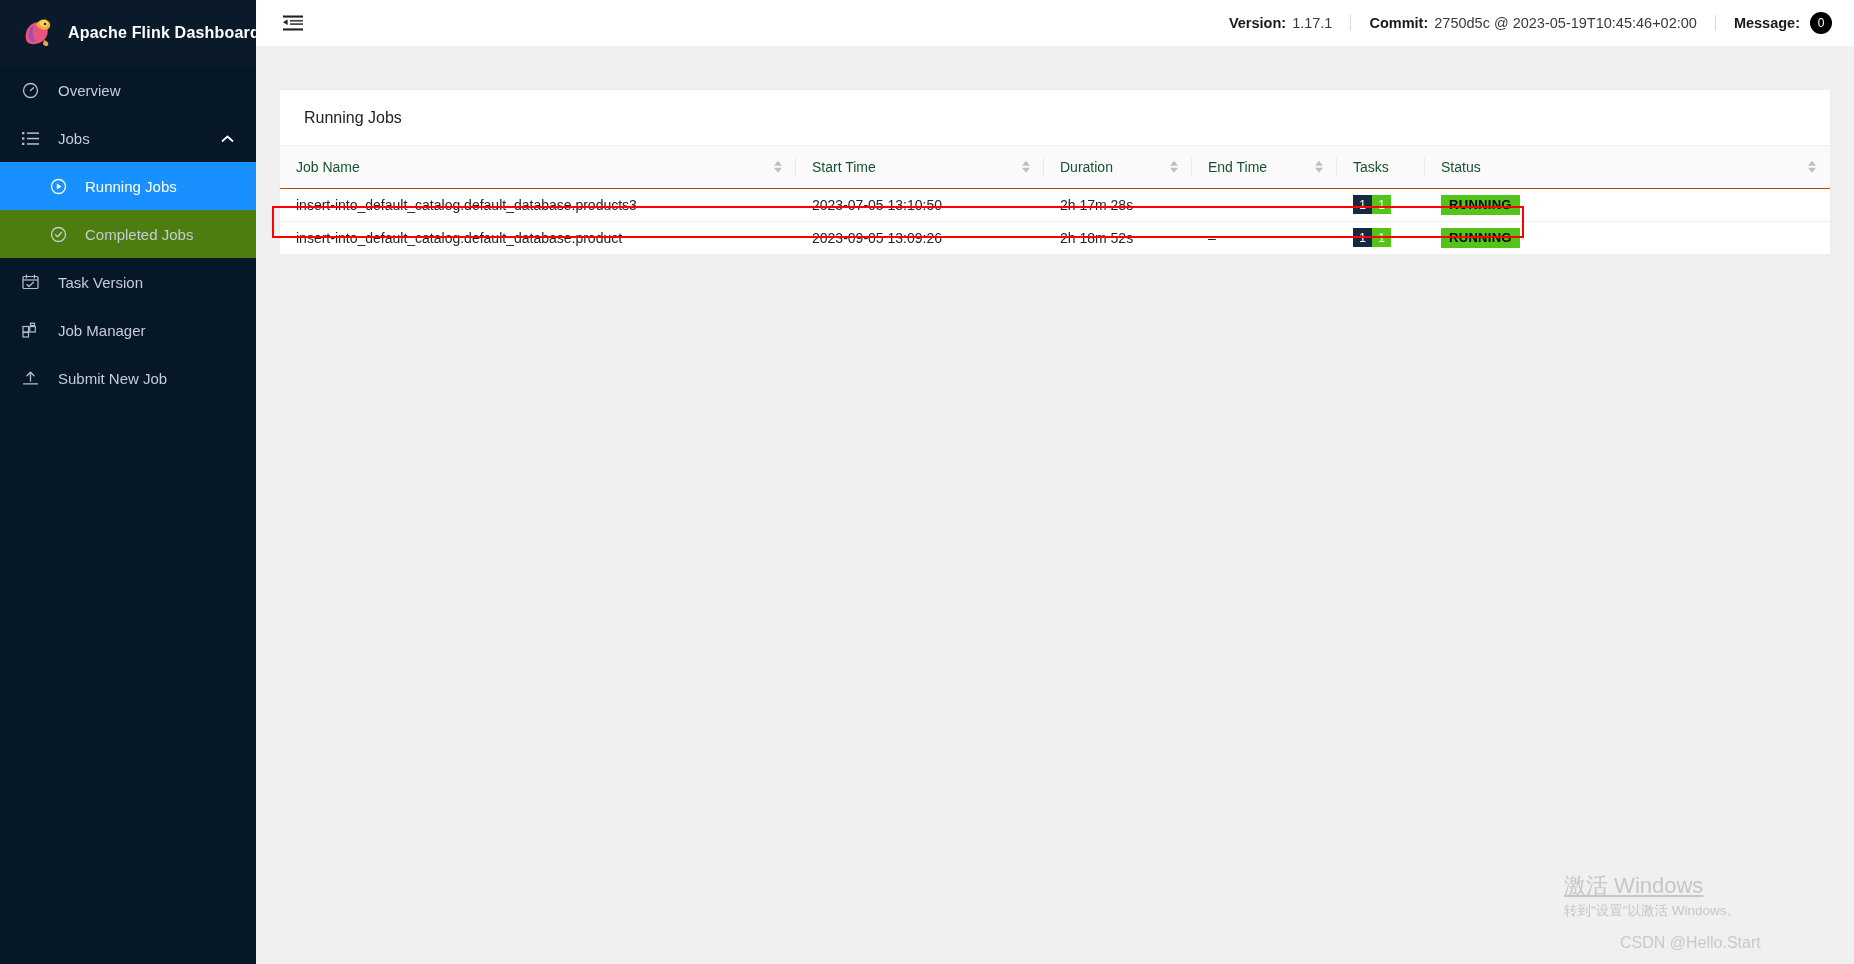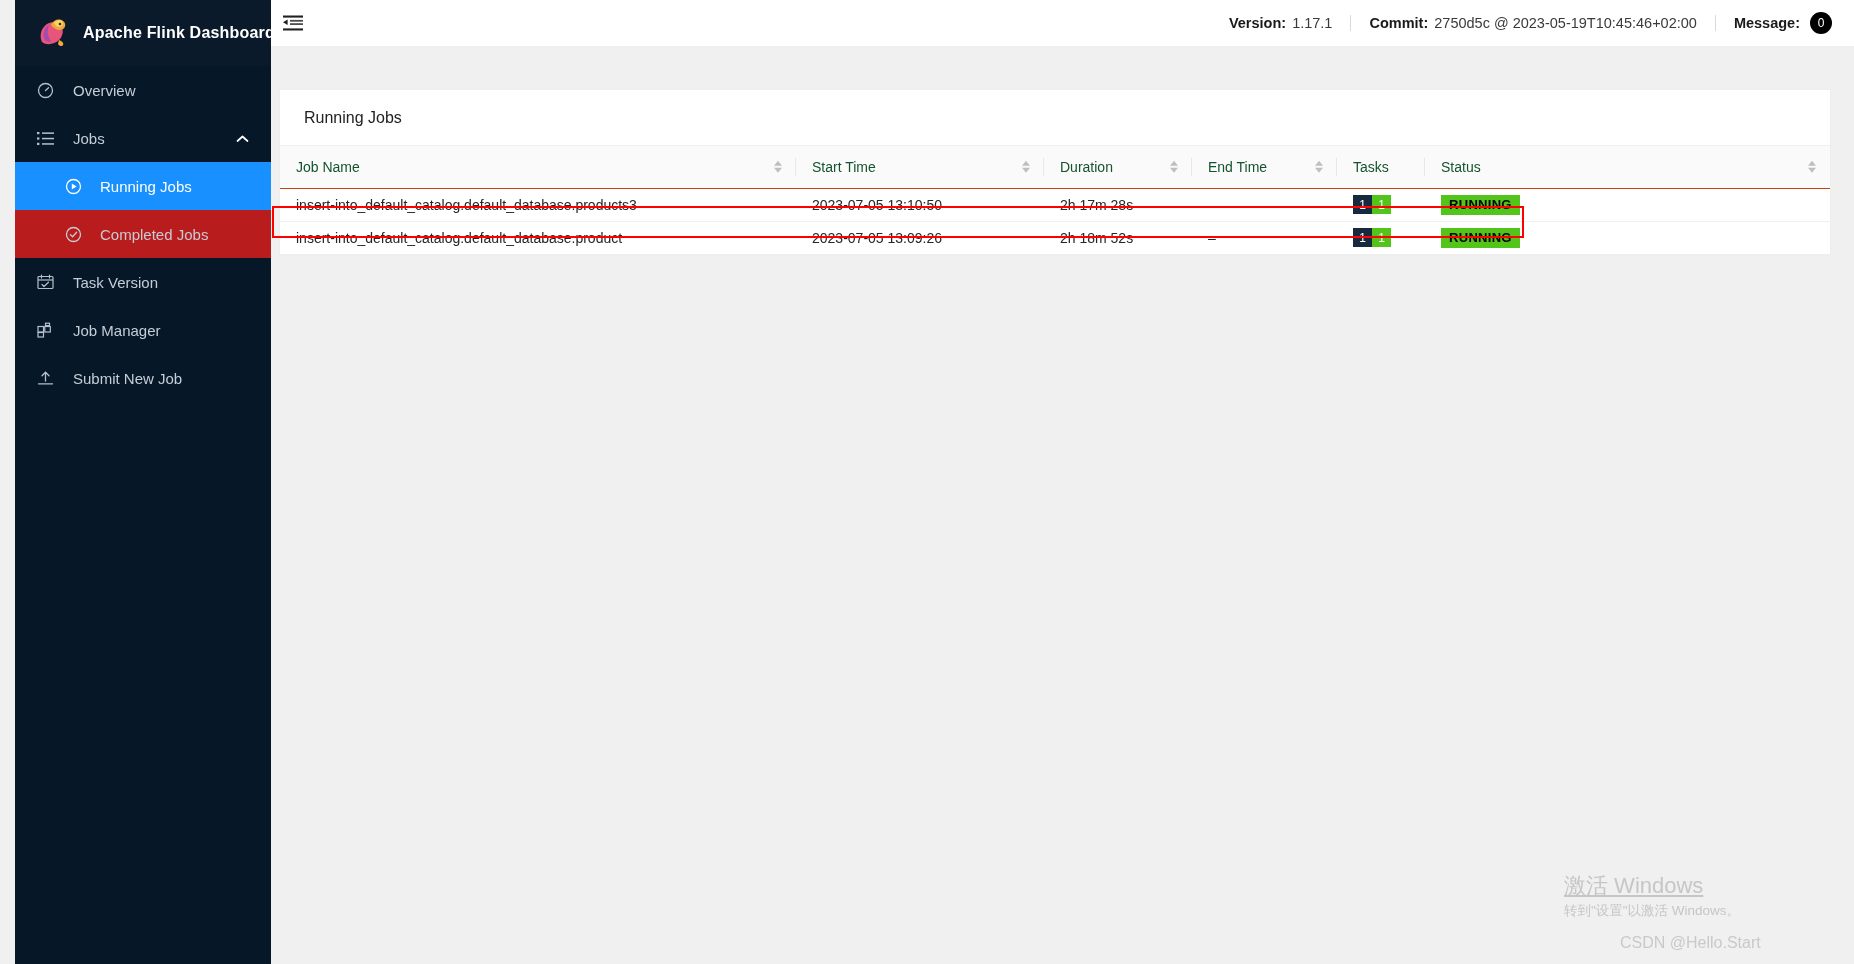--- a/index.html
+++ b/index.html
@@ -7,21 +7,21 @@
     width: 1854px;
     height: 964px;
     overflow: hidden;
     font-family: "Liberation Sans", sans-serif;
     background: #f0f0f0;
   }
   body { position: relative; }
 
   
   #sidebar {
-    position: absolute; left: 15px; top: 0;
+    position: absolute; left: 0; top: 0;
     width: 256px; height: 964px;
     background: #061728;
     z-index: 5;
   }
   #brand {
     height: 66px;
     display: flex; align-items: center;
     padding-left: 20px;
     background: #0a1a2b;
   }
@@ -63,21 +63,21 @@
     color: #ffffff;
   }
   .nav-sub { }
   .nav-child {
     display: flex; align-items: center;
     height: 48px;
     padding-left: 50px;
     color: #c5cdd6;
     font-size: 15px;
     cursor: pointer;
-    background: #b91c1c;
+    background: #4d7c0f;
   }
   .nav-child .nav-ico {
     width: 22px; height: 18px; margin-right: 13px;
     display: inline-flex; align-items: center;
     flex: 0 0 auto;
   }
   .nav-child.active {
     background: #1890ff;
     color: #ffffff;
   }
@@ -448,21 +448,21 @@
             <td>
               <div class="task-badges">
                 <span class="task-badge navy" style="background: rgb(22, 41, 63);">1</span>
                 <span class="task-badge green" style="background: rgb(82, 196, 26);">1</span>
               </div>
             </td>
             <td><span class="status-badge">RUNNING</span></td>
           </tr>
           <tr>
             <td>insert-into_default_catalog.default_database.product</td>
-            <td>2023-07-05 13:09:26</td>
+            <td>2023-09-05 13:09:26</td>
             <td>2h 18m 52s</td>
             <td>–</td>
             <td>
               <div class="task-badges">
                 <span class="task-badge navy" style="background: rgb(22, 41, 63);">1</span>
                 <span class="task-badge green" style="background: rgb(82, 196, 26);">1</span>
               </div>
             </td>
             <td><span class="status-badge">RUNNING</span></td>
           </tr>

